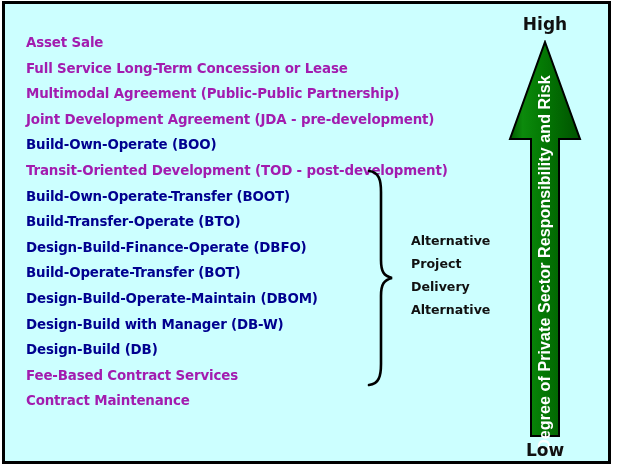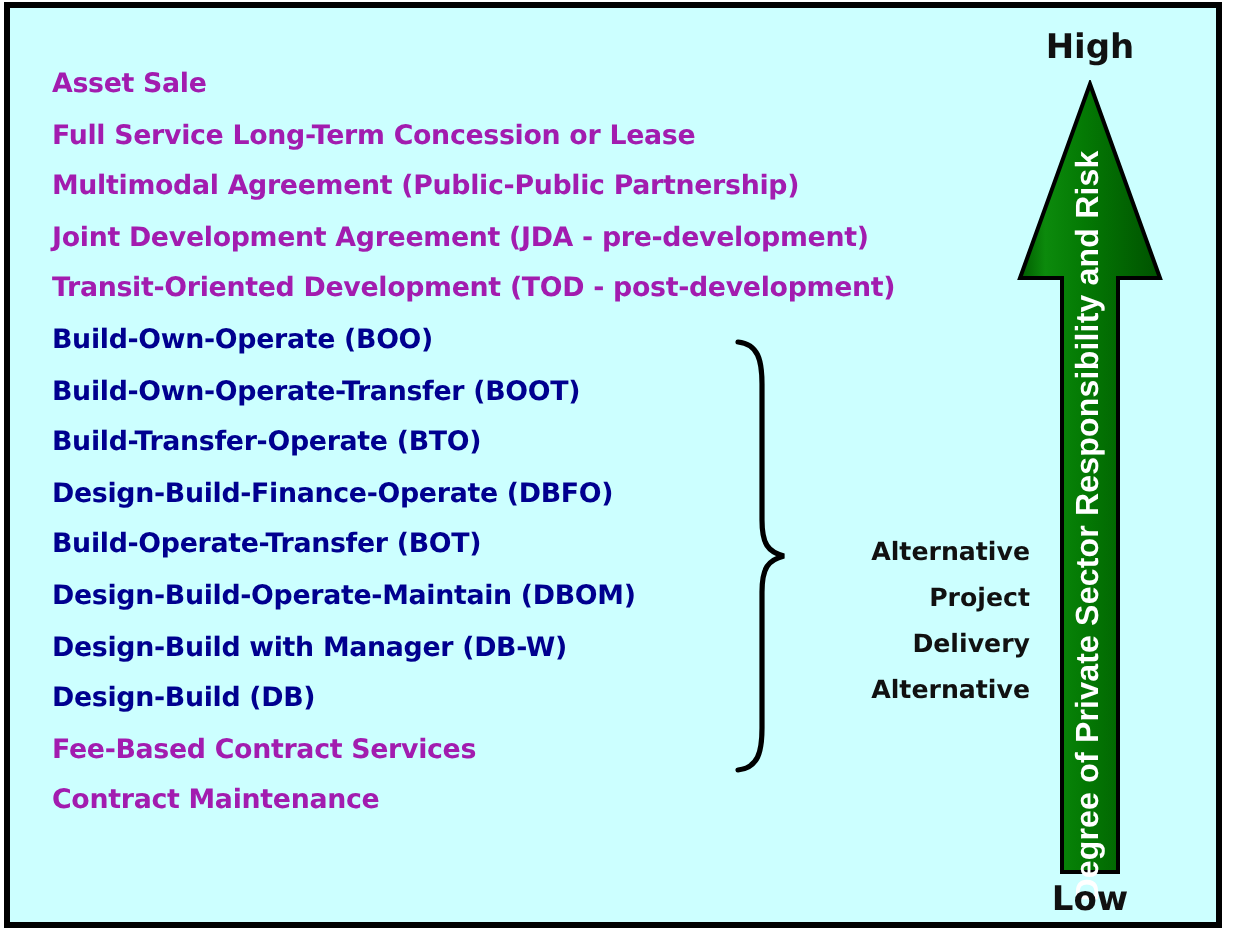--- a/index.html
+++ b/index.html
@@ -52,26 +52,25 @@
     width: 30px;
     height: 220px;
   }
 
   
   #apd-label {
     position: absolute;
     left: 406px;
     top: 225px;
     width: 104px;
-    text-align: right;
+    text-align: left;
     color: #111111;
     font-size: 12.6px;
     font-weight: bold;
     line-height: 23px;
-    margin-top: 35px;
   }
   #apd-label div { white-space: nowrap; }
 
   
   #arrow-wrap {
     position: absolute;
     left: 502px;
     top: 36px;
     width: 76px;
     height: 398px;
@@ -117,22 +116,22 @@
 </head>
 <body>
 
 <div id="diagram-frame">
 
   <div id="model-list">
     <div class="model-row public">Asset Sale</div>
     <div class="model-row public">Full Service Long-Term Concession or Lease</div>
     <div class="model-row public">Multimodal Agreement (Public-Public Partnership)</div>
     <div class="model-row public">Joint Development Agreement (JDA - pre-development)</div>
+    <div class="model-row alt">Build-Own-Operate (BOO)</div>
     <div class="model-row public">Transit-Oriented Development (TOD - post-development)</div>
-    <div class="model-row alt">Build-Own-Operate (BOO)</div>
     <div class="model-row alt">Build-Own-Operate-Transfer (BOOT)</div>
     <div class="model-row alt">Build-Transfer-Operate (BTO)</div>
     <div class="model-row alt">Design-Build-Finance-Operate (DBFO)</div>
     <div class="model-row alt">Build-Operate-Transfer (BOT)</div>
     <div class="model-row alt">Design-Build-Operate-Maintain (DBOM)</div>
     <div class="model-row alt">Design-Build with Manager (DB-W)</div>
     <div class="model-row alt">Design-Build (DB)</div>
     <div class="model-row public">Fee-Based Contract Services</div>
     <div class="model-row public">Contract Maintenance</div>
   </div>

